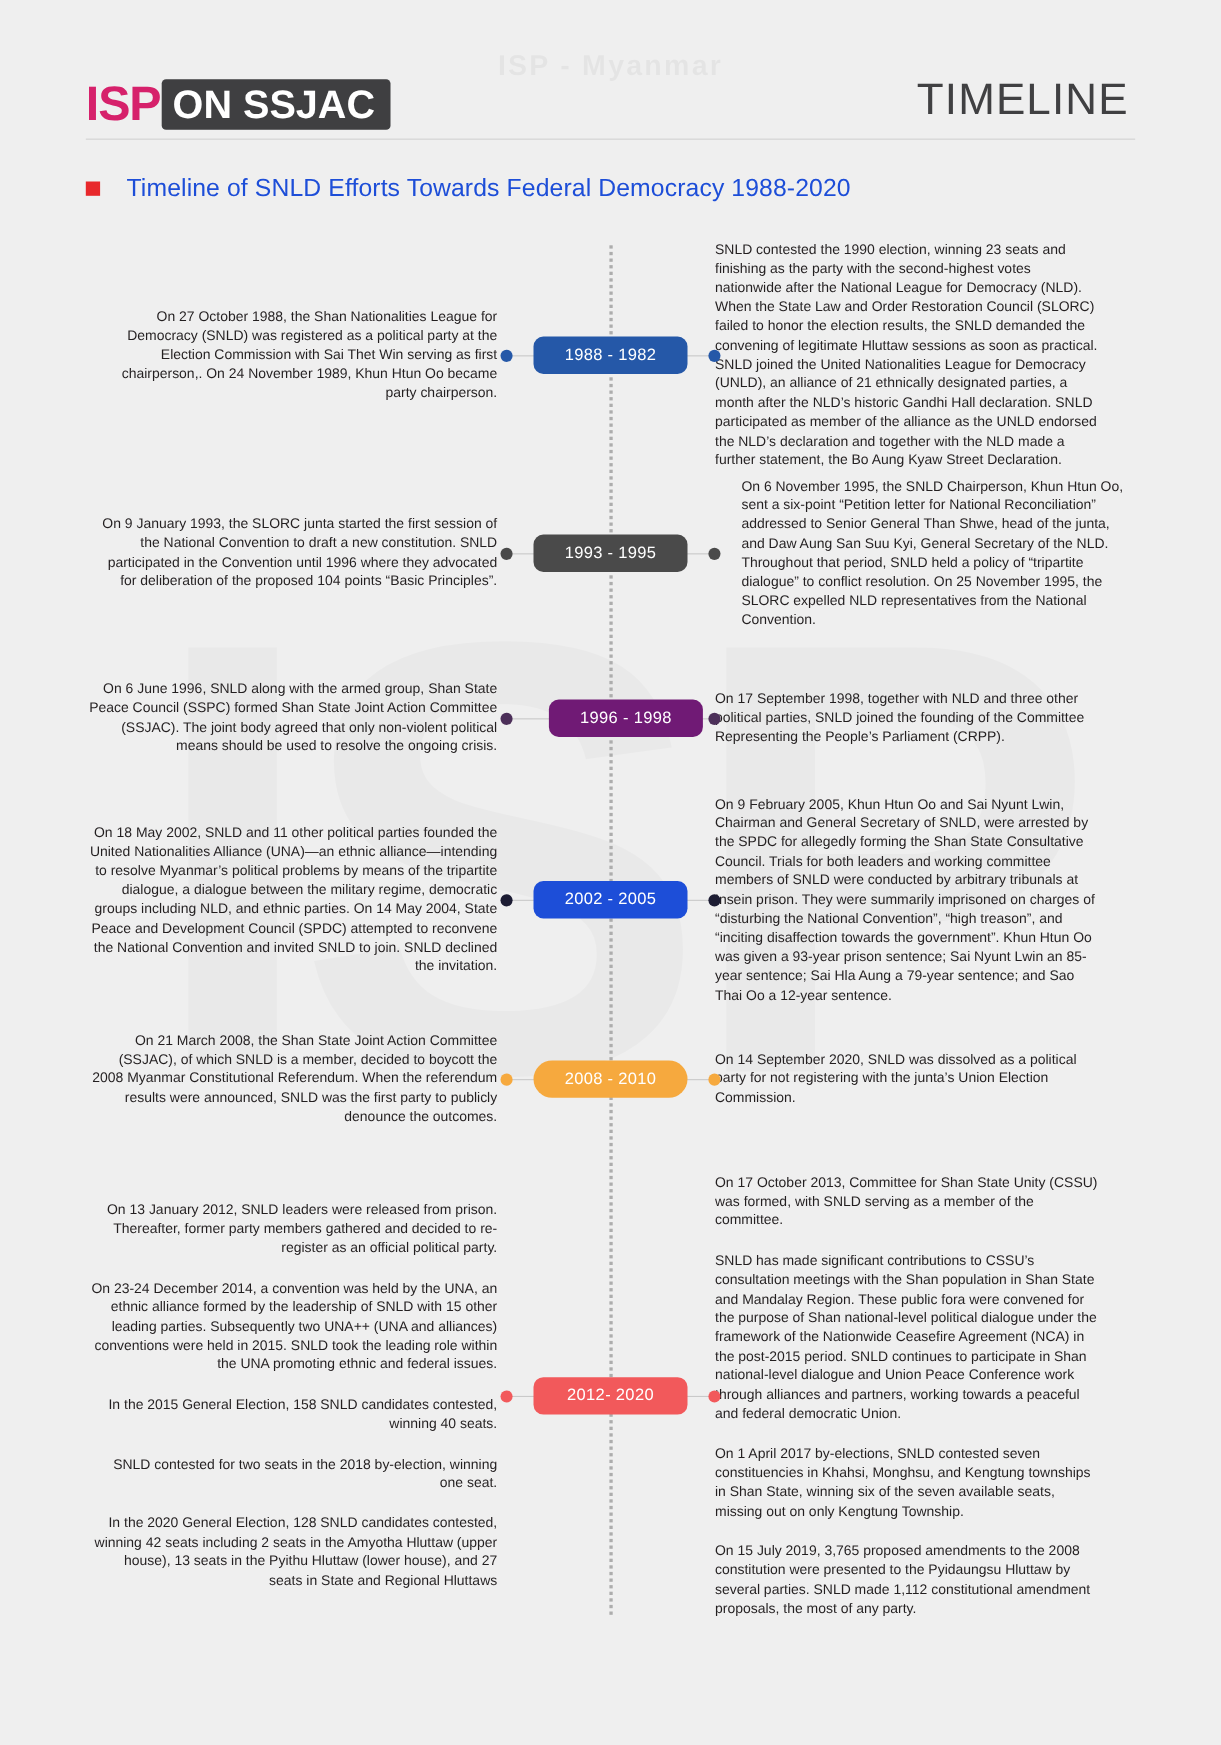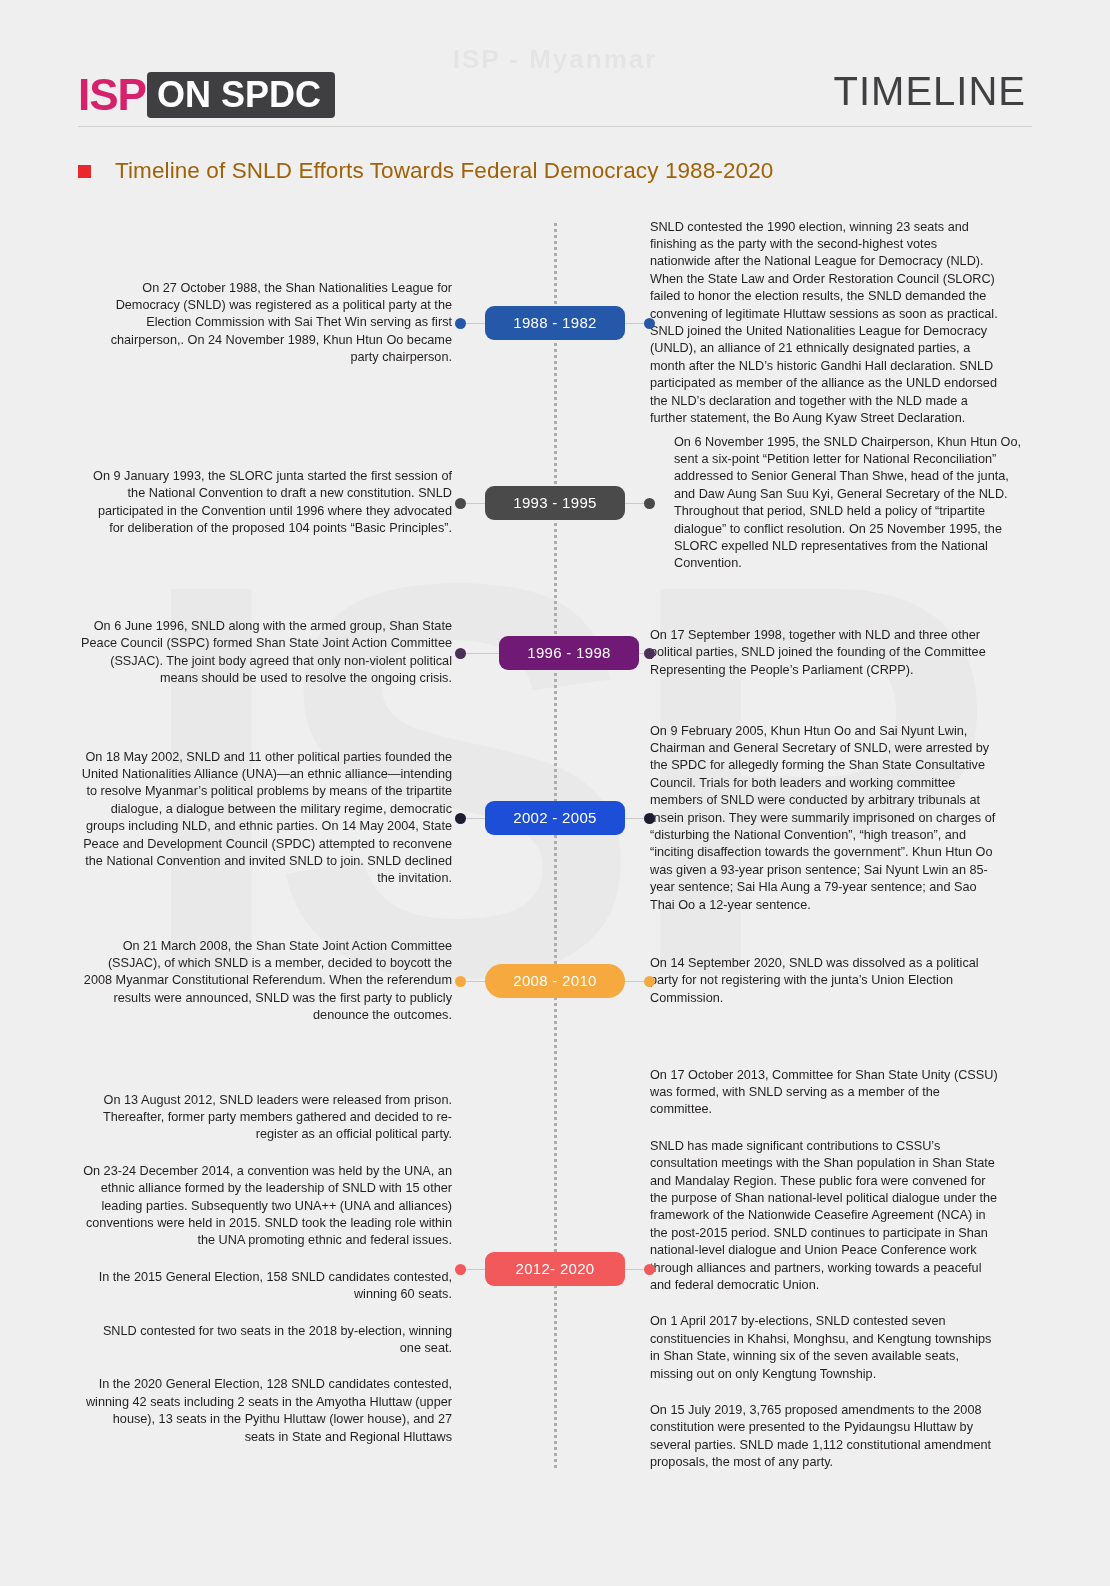--- a/index.html
+++ b/index.html
@@ -107,21 +107,21 @@
   }
   .title-bullet {
     width: 13px;
     height: 13px;
     background: #e8282b;
     margin-right: 24px;
     flex: none;
   }
   .page-title {
     font-size: 22.5px;
-    color: #a16207;
+    color: #1d4ed8;
     letter-spacing: 0.1px;
   }
 
   
   .timeline {
     position: absolute;
     left: 0; right: 0;
     top: 215px;
     z-index: 2;
   }
@@ -205,21 +205,21 @@
 </style>
 </head>
 <body>
 
 <div class="watermark">ISP</div>
 <div class="watermark-small">ISP - Myanmar</div>
 
 <div class="header">
   <div class="logo">
     <span class="logo-isp">ISP</span>
-    <span class="logo-box">ON SPDC</span>
+    <span class="logo-box">ON SSJAC</span>
   </div>
   <div class="title-right">TIMELINE</div>
   <div class="header-rule"></div>
 </div>
 
 <div class="page-title-row">
   <span class="title-bullet"></span>
   <span class="page-title">Timeline of SNLD Efforts Towards Federal Democracy 1988-2020</span>
 </div>
 
@@ -296,23 +296,23 @@
         <div class="pill-wrap" style="top: 748px; height: 36px;">
           <span class="connector left"></span>
           <span class="connector right"></span>
           <span class="dot left" style="background: rgb(246, 169, 62);"></span>
           <span class="dot right" style="background: rgb(246, 169, 62);"></span>
           <div class="pill" style="background: rgb(246, 169, 62); border-radius: 17px;">2008 - 2010</div>
         </div>
       </div>
       <div class="row" style="top: 0px;">
         <div class="col-left" style="top: 876.5px;">
-          <p>On 13 August 2012, SNLD leaders were released from prison. Thereafter, former party members gathered and decided to re-register as an official political party.</p>
+          <p>On 13 January 2012, SNLD leaders were released from prison. Thereafter, former party members gathered and decided to re-register as an official political party.</p>
           <p>On 23-24 December 2014, a convention was held by the UNA, an ethnic alliance formed by the leadership of SNLD with 15 other leading parties. Subsequently two UNA++ (UNA and alliances) conventions were held in 2015. SNLD took the leading role within the UNA promoting ethnic and federal issues.</p>
-          <p>In the 2015 General Election, 158 SNLD candidates contested, winning 60 seats.</p>
+          <p>In the 2015 General Election, 158 SNLD candidates contested, winning 40 seats.</p>
           <p>SNLD contested for two seats in the 2018 by-election, winning one seat.</p>
           <p>In the 2020 General Election, 128 SNLD candidates contested, winning 42 seats including 2 seats in the Amyotha Hluttaw (upper house), 13 seats in the Pyithu Hluttaw (lower house), and 27 seats in State and Regional Hluttaws</p>
         </div>
         <div class="col-right" style="top: 851.5px;">
           <p>On 17 October 2013, Committee for Shan State Unity (CSSU) was formed, with SNLD serving as a member of the committee.</p>
           <p>SNLD has made significant contributions to CSSU’s consultation meetings with the Shan population in Shan State and Mandalay Region. These public fora were convened for the purpose of Shan national-level political dialogue under the framework of the Nationwide Ceasefire Agreement (NCA) in the post-2015 period. SNLD continues to participate in Shan national-level dialogue and Union Peace Conference work through alliances and partners, working towards a peaceful and federal democratic Union.</p>
           <p>On 1 April 2017 by-elections, SNLD contested seven constituencies in Khahsi, Monghsu, and Kengtung townships in Shan State, winning six of the seven available seats, missing out on only Kengtung Township.</p>
           <p>On 15 July 2019, 3,765 proposed amendments to the 2008 constitution were presented to the Pyidaungsu Hluttaw by several parties. SNLD made 1,112 constitutional amendment proposals, the most of any party.</p>
         </div>
         <div class="pill-wrap" style="top: 1036px; height: 36px;">

